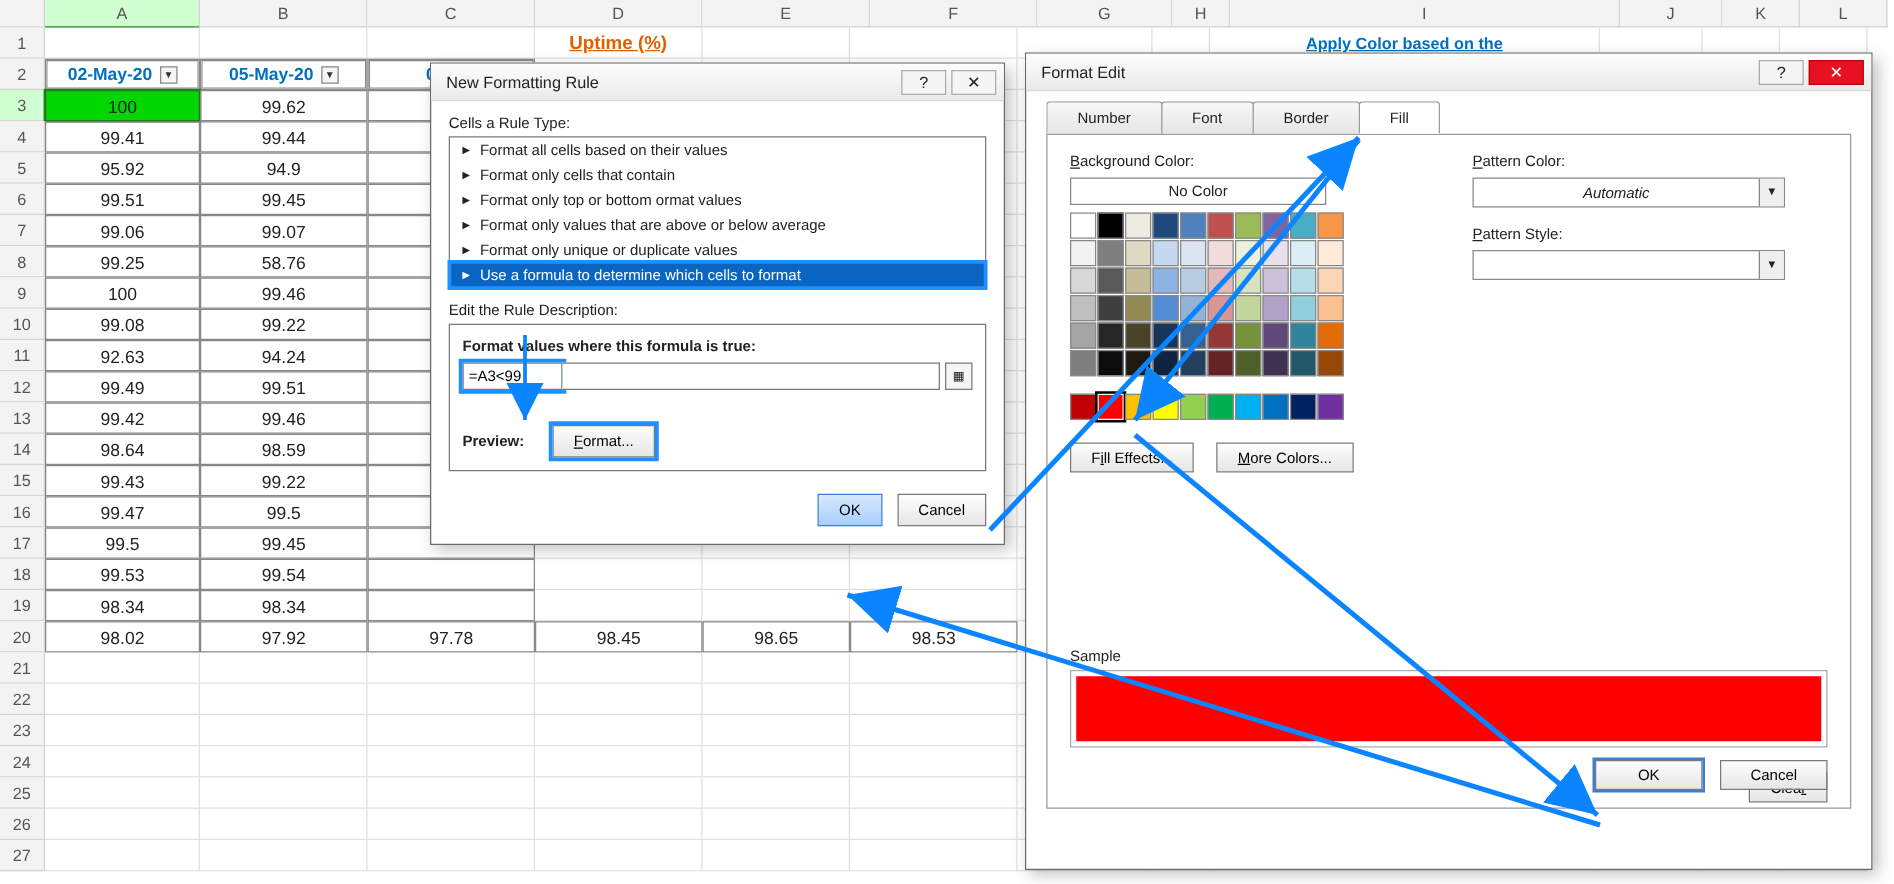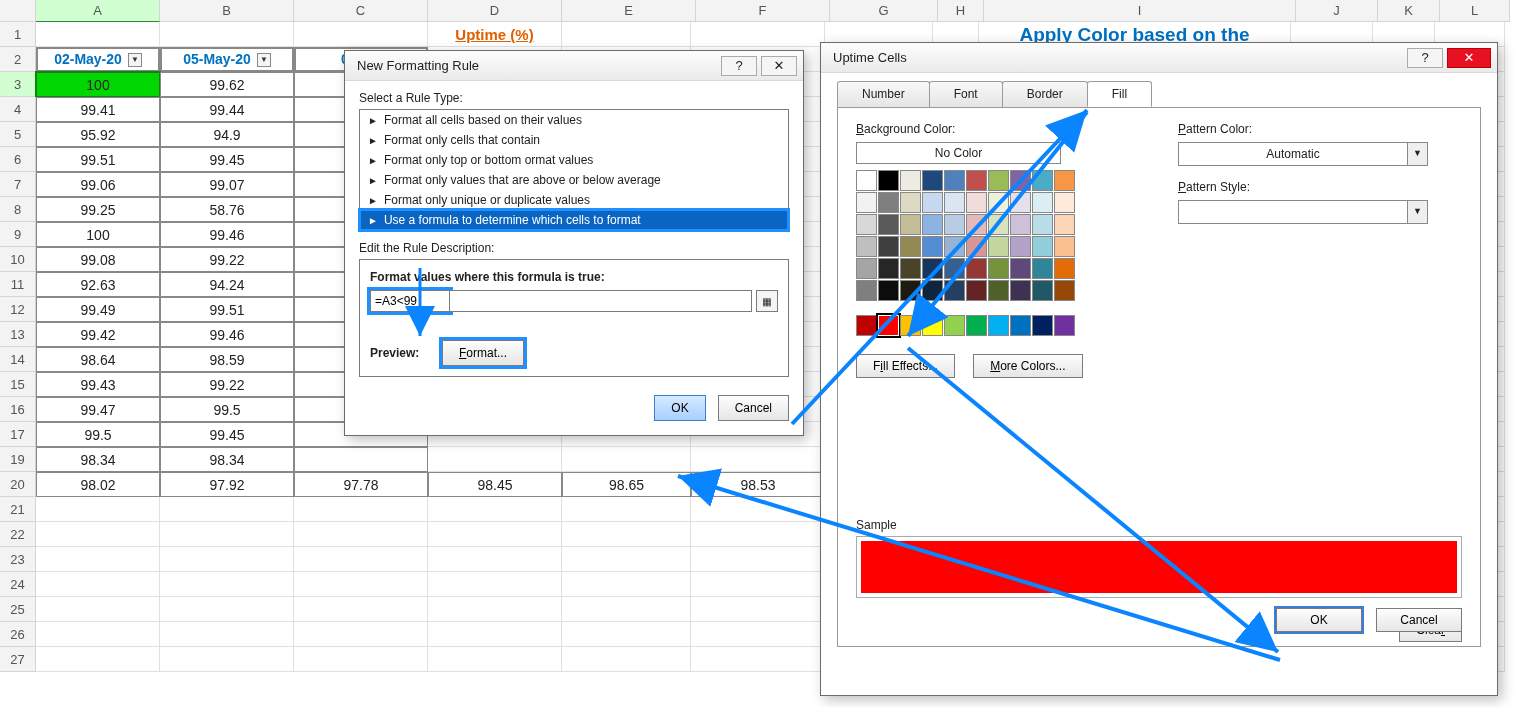--- a/index.html
+++ b/index.html
@@ -36,25 +36,25 @@
   .rh {
     width:36px; border-right:1px solid #d4d4d4; border-bottom:1px solid #d4d4d4;
     background:#f3f3f3; text-align:center; font-size:13px; color:#555; line-height:25px;
   }
   .rh.active { background:#d2ffd2; border-right-color:#2a8a2a;}
   .cell {
     border-right:1px solid #e0e0e0; border-bottom:1px solid #e0e0e0;
     text-align:center; line-height:25px; font-size:14px; overflow:hidden; white-space:nowrap;
   }
   .cA{width:124px;} .cB{width:134px;} .cC{width:134px;text-align:center;} .cD{width:134px;text-align:center;}
-  .cE{width:129px;} .cF{width:134px;} .cG{width:108px;} .cH{width:46px;}
+  .cE{width:118px;} .cF{width:134px;} .cG{width:108px;} .cH{width:46px;}
   .cI{width:312px;} .cJ{width:82px;} .cK{width:62px;} .cL{width:70px;}
 
   .title-uptime { color:#e06000; font-weight:600; font-size:15px; text-decoration:underline; }
-  .title-apply { color:#0070c0; font-weight:700; font-size:19px; text-decoration:underline; }
+  .title-apply { color:#0070c0; font-weight:700; font-size:13px; text-decoration:underline; }
   .date-header {
     background:#fff; color:#0070c0; font-weight:700; border:1px solid #888;
     display:flex; align-items:center; justify-content:center; gap:6px;
   }
   .dropdown-btn {
     width:14px; height:14px; border:1px solid #888; background:#f5f5f5;
     display:inline-flex; align-items:center; justify-content:center; font-size:8px; color:#333;
   }
   .data-border { border:1px solid #888 !important; }
   .sel-cell { background:#00d600; outline:2px solid #1a7d1a; outline-offset:-1px; }
@@ -127,21 +127,21 @@
   .fc .swatch.sel { outline:2px solid #000; outline-offset:0; border:1px solid #fff;}
   .fc .std-row { display:grid; grid-template-columns:repeat(10,21px); gap:1px; margin-bottom:18px;}
   .fc .btn2 {
     height:24px; padding:0 16px; border:1px solid #7a7a7a; background:linear-gradient(#fdfdfd,#e6e6e6);
     font-size:12px; display:inline-flex; align-items:center; justify-content:center;
   }
   .fc .right-col { position:absolute; left:340px; top:14px; width:280px;}
   .fc .combo {
     width:250px; height:24px; border:1px solid #888; background:#fff; display:flex; align-items:center;
   }
-  .fc .combo span{flex:1; text-align:center;}
+  .fc .combo span{flex:1; text-align:center;font-style:italic;}
   .fc .combo .cbtn{width:20px; height:22px; border-left:1px solid #888; background:#efefef; text-align:center; line-height:20px; font-size:9px;}
   .fc .sample-label { position:absolute; left:18px; top:410px; font-size:12px;}
   .fc .sample-box { position:absolute; left:18px; top:428px; right:18px; height:62px; border:1px solid #aaa;}
   .fc .sample-fill { position:absolute; left:4px; top:4px; right:4px; bottom:4px; background:#ff0000;}
   .fc .clear-btn { position:absolute; right:18px; top:510px; }
   .fc .dlg-footer2 { position:absolute; right:18px; bottom:14px; display:flex; gap:14px;}
   .fc .ok2-hi { outline:2px solid #3a7fd5; background:linear-gradient(#fdfdfd,#e6e6e6);}
   
   .und { text-decoration: underline; }
 
@@ -433,20 +433,35 @@
         <div class="cell cE"></div>
         <div class="cell cF"></div>
         <div class="cell cG"></div>
         <div class="cell cH"></div>
         <div class="cell cI"></div>
         <div class="cell cJ"></div>
         <div class="cell cK"></div>
         <div class="cell cL"></div>
       </div>
       <div class="row">
+        <div class="rh">18</div>
+        <div class="cell cA data-border">99.53</div>
+        <div class="cell cB data-border">99.54</div>
+        <div class="cell cC data-border"></div>
+        <div class="cell cD"></div>
+        <div class="cell cE"></div>
+        <div class="cell cF"></div>
+        <div class="cell cG"></div>
+        <div class="cell cH"></div>
+        <div class="cell cI"></div>
+        <div class="cell cJ"></div>
+        <div class="cell cK"></div>
+        <div class="cell cL"></div>
+      </div>
+      <div class="row">
         <div class="rh">19</div>
         <div class="cell cA data-border">98.34</div>
         <div class="cell cB data-border">98.34</div>
         <div class="cell cC data-border"></div>
         <div class="cell cD"></div>
         <div class="cell cE"></div>
         <div class="cell cF"></div>
         <div class="cell cG"></div>
         <div class="cell cH"></div>
         <div class="cell cI"></div>
@@ -578,21 +593,21 @@
 </div>
 
 <div class="dlg nfr">
   <div class="dlg-title">
     <span>New Formatting Rule</span>
     <span class="spacer"></span>
     <div class="title-btn">?</div>
     <div class="title-btn">✕</div>
   </div>
   <div class="dlg-body">
-    <div class="section-label">Select a Rule Type:</div>
+    <div class="section-label">Cells a Rule Type:</div>
     <div class="rule-list">
       <div class="rule-item">
           <span class="arrow">►</span>
           <span>Format all cells based on their values</span>
         </div>
       <div class="rule-item">
           <span class="arrow">►</span>
           <span>Format only cells that contain</span>
         </div>
       <div class="rule-item">
@@ -630,21 +645,21 @@
     </div>
     <div class="dlg-footer">
       <button class="btn ok-hi">OK</button>
       <button class="btn">Cancel</button>
     </div>
   </div>
 </div>
 
 <div class="dlg fc">
   <div class="dlg-title">
-    <span>Uptime Cells</span>
+    <span>Format Edit</span>
     <span class="spacer"></span>
     <div class="title-btn">?</div>
     <div class="title-btn close-red">✕</div>
   </div>
   <div class="tabs">
     <div class="tab">Number</div>
     <div class="tab">Font</div>
     <div class="tab">Border</div>
     <div class="tab active">Fill</div>
   </div>

